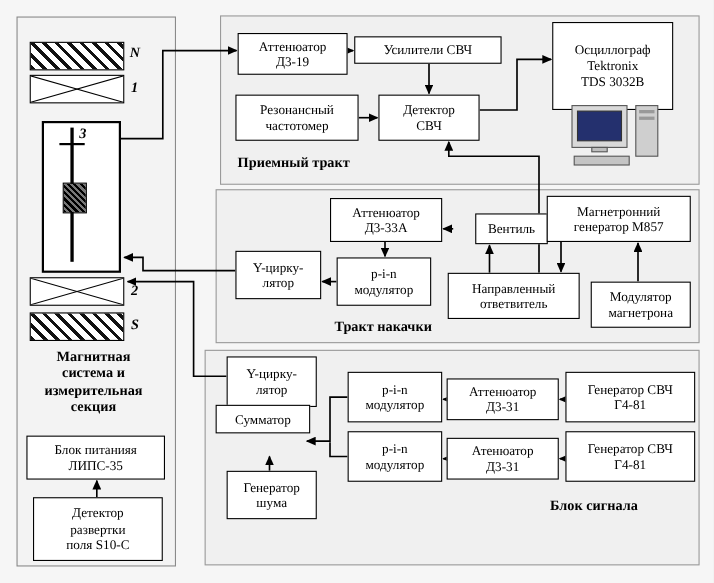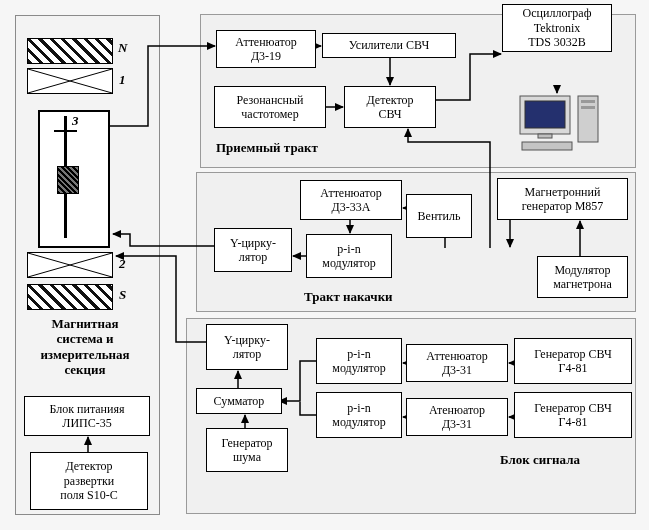--- a/index.html
+++ b/index.html
@@ -108,21 +108,21 @@
 
   <div class="box" style="left:24px;top:396px;width:126px;height:40px">Блок питанияя
 ЛИПС-35</div>
   <div class="box" style="left:30px;top:452px;width:118px;height:58px">Детектор
 развертки
 поля S10-C</div>
 
   <div class="box" style="left:216px;top:30px;width:100px;height:38px">Аттенюатор
 Д3-19</div>
   <div class="box" style="left:322px;top:33px;width:134px;height:25px">Усилители СВЧ</div>
-  <div class="box" style="left:502px;top:4px;width:110px;height:48px">Осциллограф
+  <div class="box" style="left:502px;top:20px;width:110px;height:80px">Осциллограф
 Tektronix
 TDS 3032B</div>
   <div class="box" style="left:344px;top:86px;width:92px;height:42px">Детектор
 СВЧ</div>
   <div class="box" style="left:214px;top:86px;width:112px;height:42px">Резонансный
 частотомер</div>
 
   <div class="computer" style="left:518px;top:94px;width:88px;height:58px">
     <svg width="88" height="58" viewBox="0 0 88 58">
       <rect x="60" y="2" width="20" height="46" fill="#cfcfcf" stroke="#555"></rect>
@@ -132,40 +132,42 @@
       <rect x="7" y="7" width="40" height="27" fill="#24306e" stroke="#333"></rect>
       <rect x="20" y="40" width="14" height="4" fill="#bfbfbf" stroke="#555"></rect>
       <rect x="4" y="48" width="50" height="8" fill="#c4c4c4" stroke="#555"></rect>
     </svg>
   </div>
 
   <div class="seclabel" style="left:216px;top:140px">Приемный тракт</div>
 
   <div class="box" style="left:300px;top:180px;width:102px;height:40px">Аттенюатор
 Д3-33А</div>
-  <div class="box" style="left:406px;top:194px;width:66px;height:44px">Вентиль</div>
+  <div class="box" style="left:432px;top:194px;width:66px;height:28px">Вентиль</div>
   <div class="box" style="left:497px;top:178px;width:131px;height:42px">Магнетронний
 генератор М857</div>
   <div class="box" style="left:214px;top:228px;width:78px;height:44px">Y-цирку-
 лятор</div>
   <div class="box" style="left:306px;top:234px;width:86px;height:44px">p-i-n
 модулятор</div>
+  <div class="box" style="left:407px;top:248px;width:120px;height:42px">Направленный
+ответвитель</div>
   <div class="box" style="left:537px;top:256px;width:91px;height:42px">Модулятор
 магнетрона</div>
   <div class="seclabel" style="left:304px;top:289px">Тракт накачки</div>
 
   <div class="box" style="left:206px;top:324px;width:82px;height:46px">Y-цирку-
 лятор</div>
   <div class="box" style="left:316px;top:338px;width:86px;height:46px">p-i-n
 модулятор</div>
   <div class="box" style="left:406px;top:344px;width:102px;height:38px">Аттенюатор
 Д3-31</div>
   <div class="box" style="left:514px;top:338px;width:118px;height:46px">Генератор СВЧ
 Г4-81</div>
-  <div class="box" style="left:196px;top:388px;width:86px;height:26px">Сумматор</div>
+  <div class="box" style="left:196px;top:368px;width:86px;height:26px">Сумматор</div>
   <div class="box" style="left:316px;top:392px;width:86px;height:46px">p-i-n
 модулятор</div>
   <div class="box" style="left:406px;top:398px;width:102px;height:38px">Атенюатор
 Д3-31</div>
   <div class="box" style="left:514px;top:392px;width:118px;height:46px">Генератор СВЧ
 Г4-81</div>
   <div class="box" style="left:206px;top:428px;width:82px;height:44px">Генератор
 шума</div>
   <div class="seclabel" style="left:500px;top:452px">Блок сигнала</div>
 

